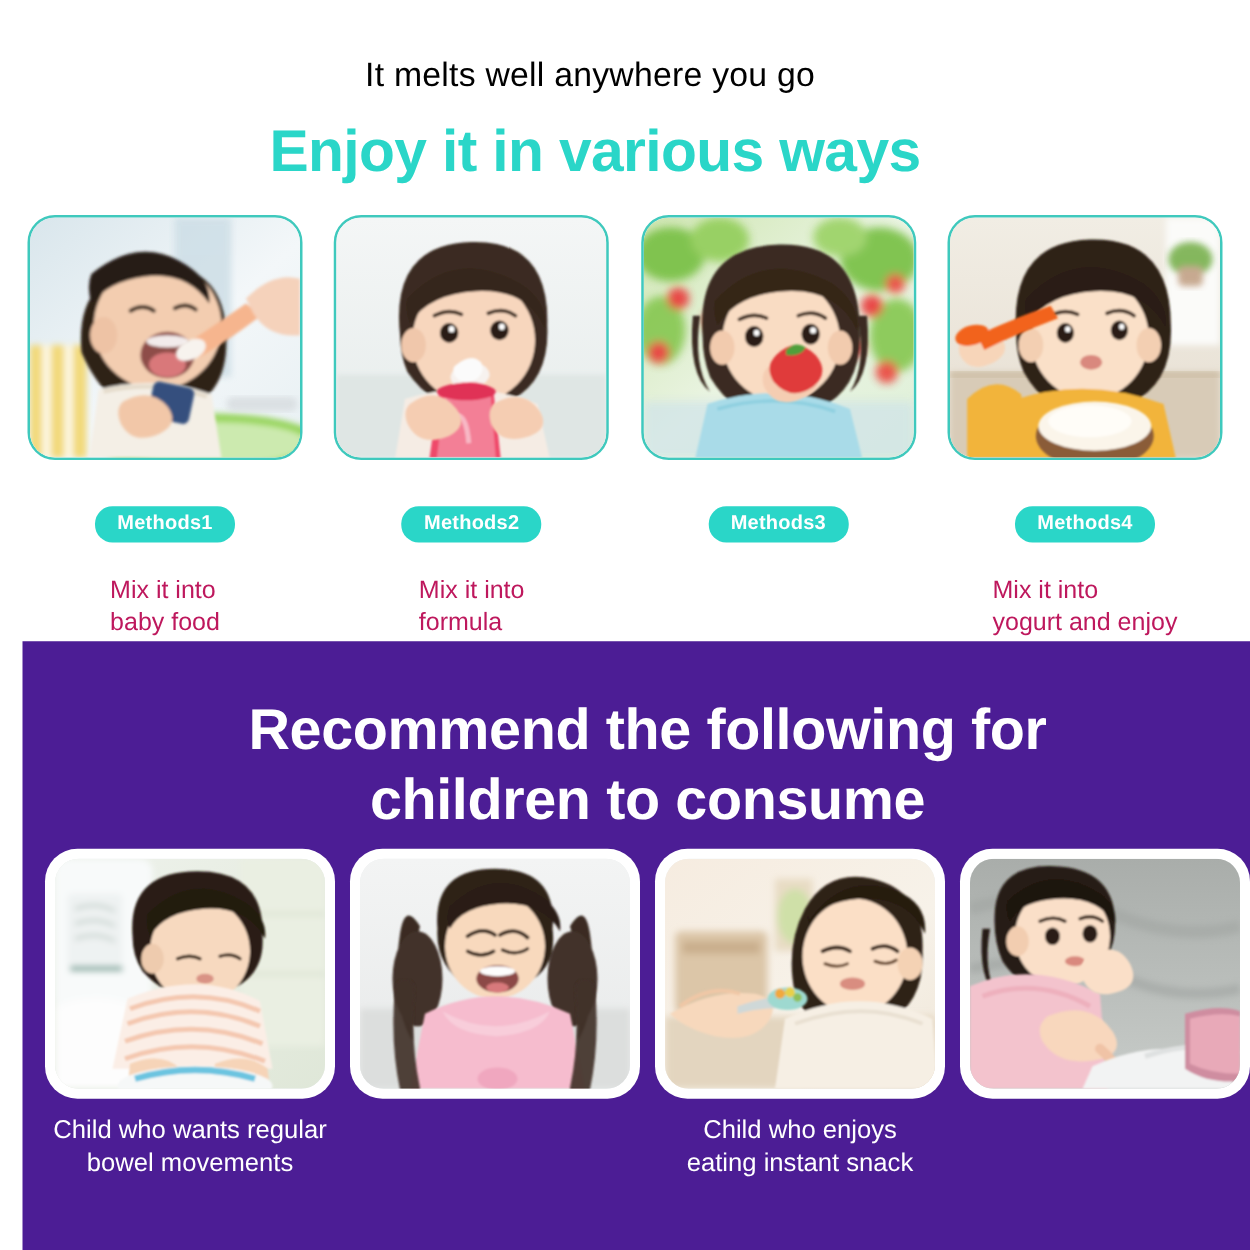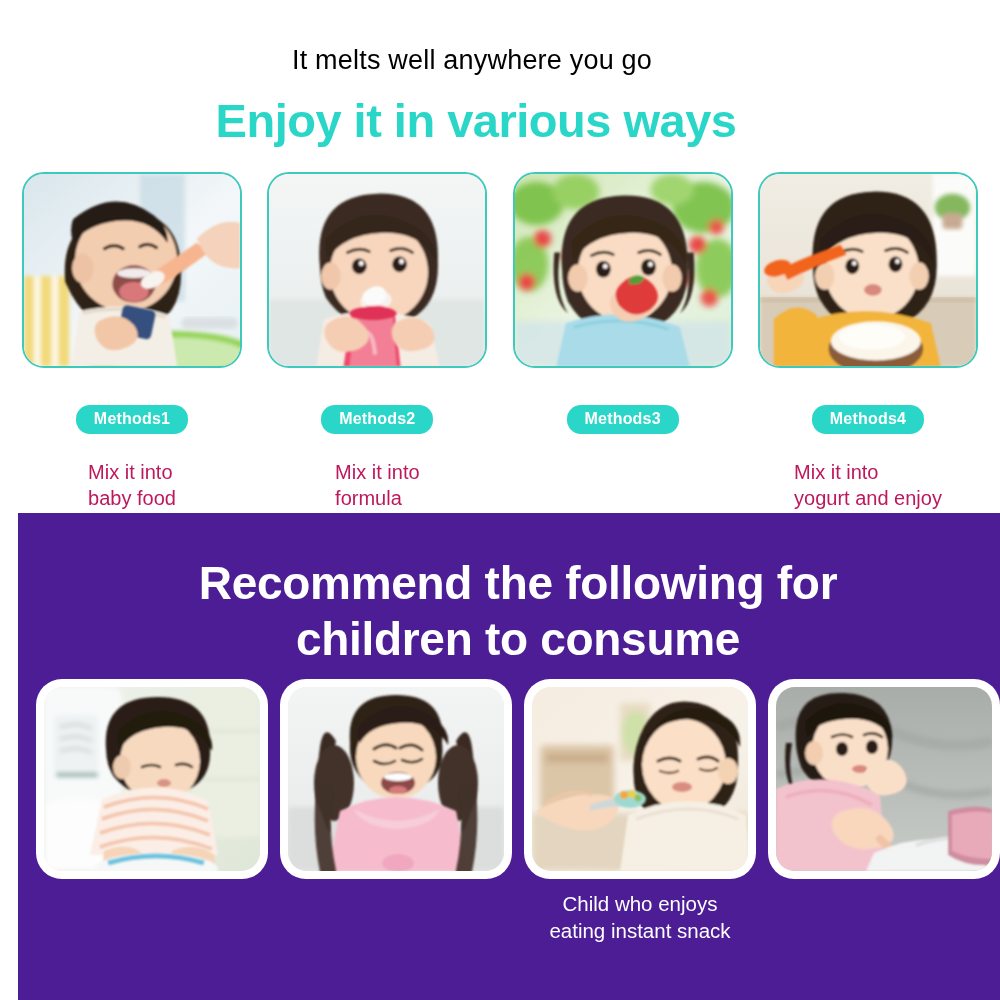--- a/index.html
+++ b/index.html
@@ -475,20 +475,22 @@
               </g>
               <g filter="url(#rb1s)">
                 <path d="M60 164 q26 -10 40 4 l2 16 l-44 0z" fill="#f6d4b8"></path>
                 <path d="M128 164 q26 -10 42 4 l2 16 l-46 0z" fill="#f6d4b8"></path>
                 <ellipse cx="112" cy="182" rx="62" ry="16" fill="#f6f8f8"></ellipse>
                 <path d="M64 176 q48 -14 96 0" stroke="#6cc4e0" stroke-width="5" fill="none"></path>
               </g>
             </svg>
           </div>
         </div>
+        <div class="reco-caption">Child who wants regular
+bowel movements</div>
       </div>
 
       <div class="reco-card">
         <div class="reco-frame">
           <div class="reco-inner">
             <svg class="scene" viewBox="0 0 216 184" preserveAspectRatio="xMidYMid slice">
               <defs>
                 <linearGradient id="r2bg" x1="0" y1="0" x2="0" y2="1">
                   <stop offset="0%" stop-color="#f3f4f4"></stop>
                     <stop offset="100%" stop-color="#e7e9e9"></stop>

